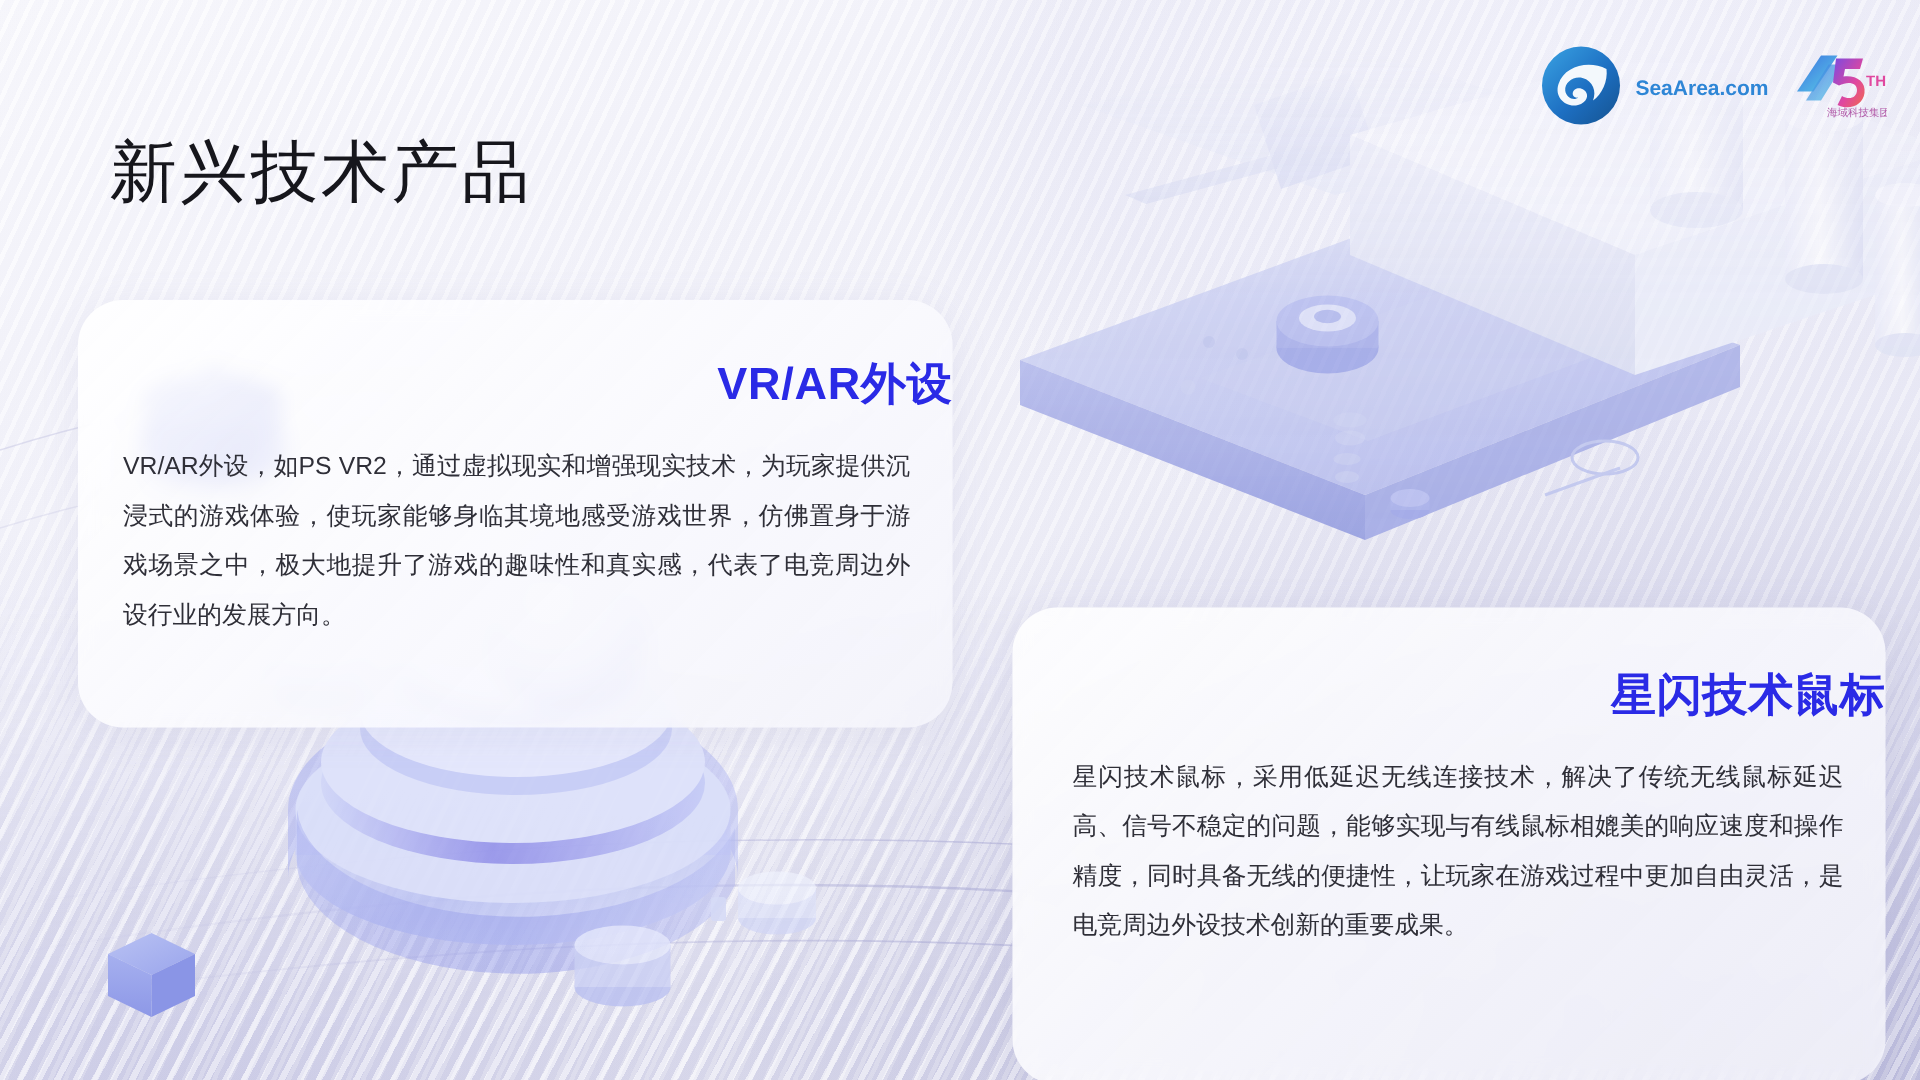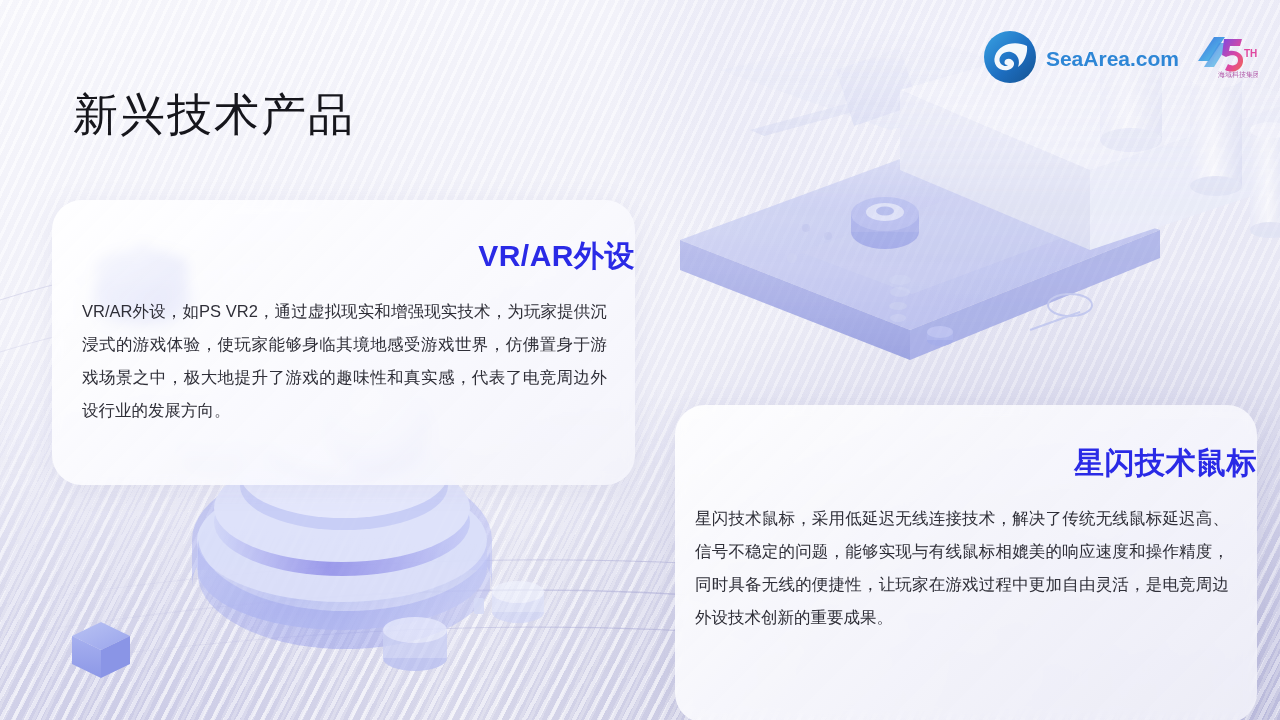--- a/index.html
+++ b/index.html
@@ -89,36 +89,36 @@
     letter-spacing:.5px; text-align:right;
   }
   .card-body{
     font-size:16.5px; color:#2f2f38; line-height:2.0;
     text-align:justify;
   }
 
   #card-vrar .card-title{ margin-top:36px; }
   #card-vrar .card-body{ margin:18px 28px 0 30px; }
   #card-mouse .card-title{ margin-top:38px; }
-  #card-mouse .card-body{ margin:18px 28px 0 20px; }
+  #card-mouse .card-body{ margin:18px 28px 0 40px; }
 
   
   #page-title{
     position:absolute; left:73px; top:85px;
     font-size:45px; color:#16161c; letter-spacing:2px;
     font-family:Liberation Mono, monospace;
   }
 
   
   #logo{ position:absolute; right:22px; top:26px; height:62px; display:flex; align-items:center; gap:9px; }
   .logo-mark{ width:54px; height:54px; }
   .logo-text{ display:flex; flex-direction:column; justify-content:center; line-height:1; }
   .logo-cn{ font-size:31px; font-weight:bold; color:#1b6fc4; letter-spacing:7px;
             font-family:"DejaVu Sans","Liberation Sans",sans-serif; }
-  .logo-en{ font-size:21px; font-weight:bold; color:#2e86d6; letter-spacing:0px; margin-top:2px; }
+  .logo-en{ font-size:14px; font-weight:bold; color:#2e86d6; letter-spacing:0px; margin-top:2px; }
   .anniv{ width:66px; height:52px; margin-left:4px; }
 </style>
 </head>
 <body>
 
 <div id="stage">
 
   <div class="bg-base"></div>
   <div class="bg-wash-tr"></div>
   <div class="bg-wash-bl"></div>

